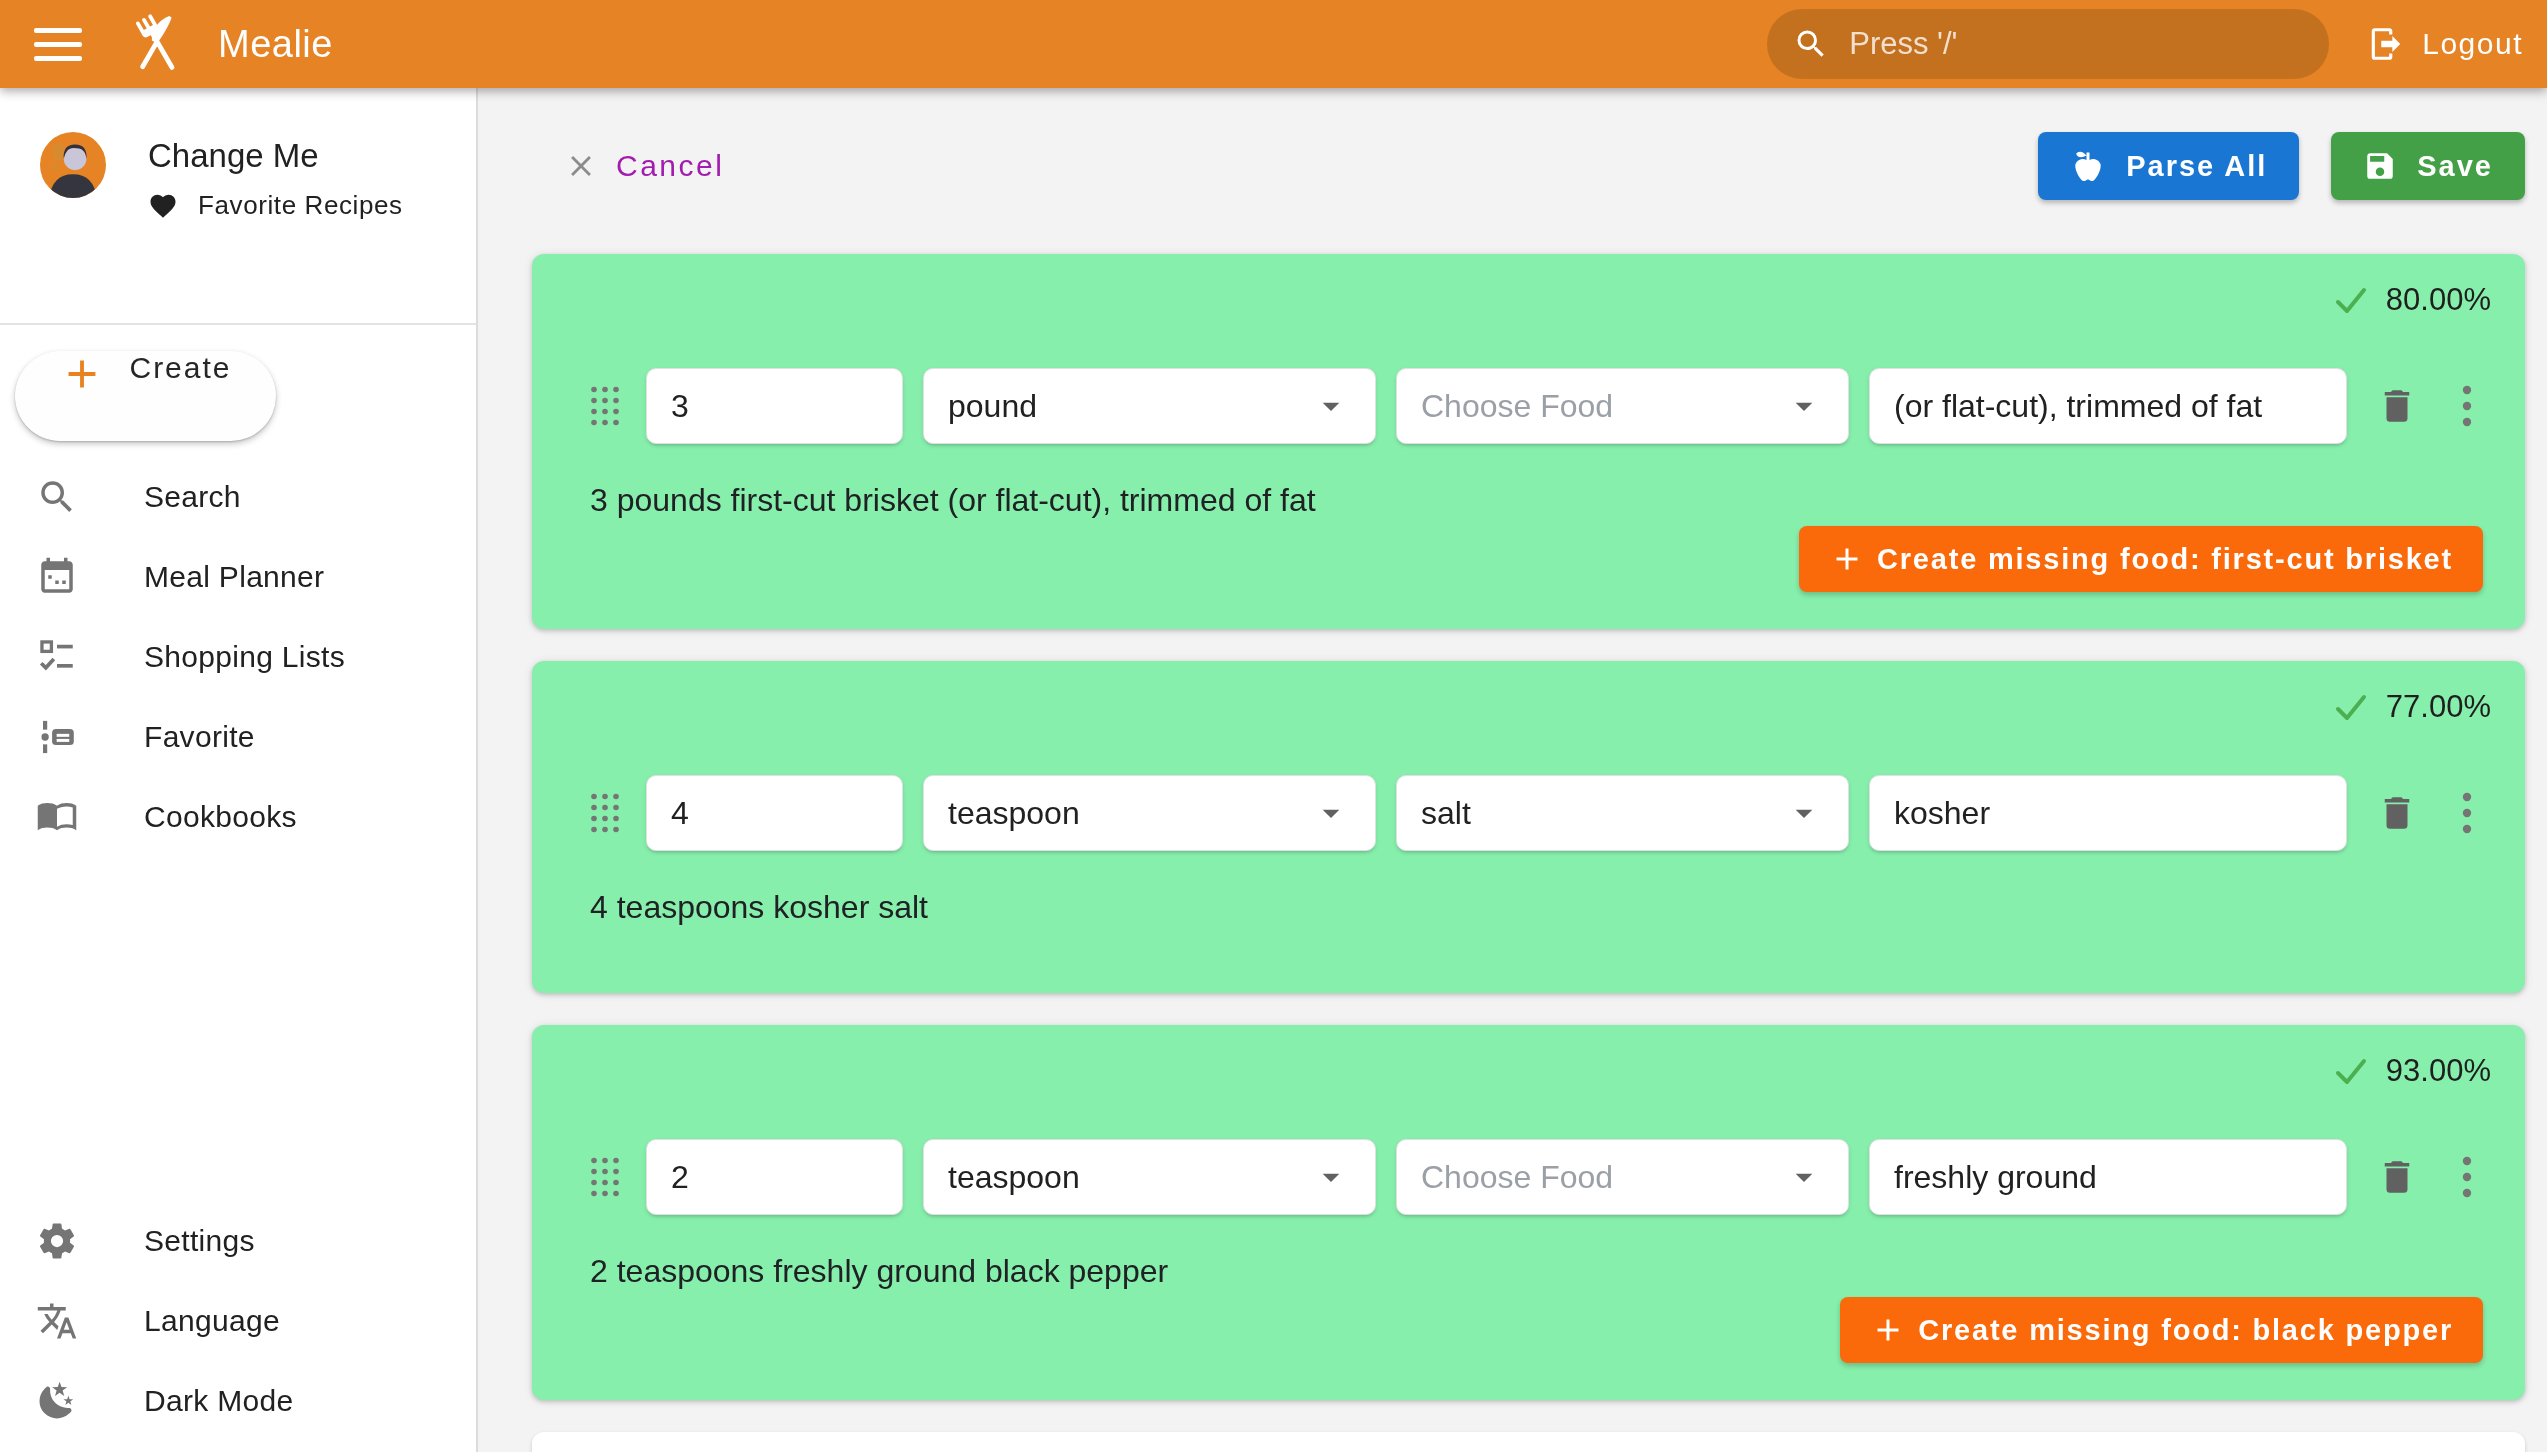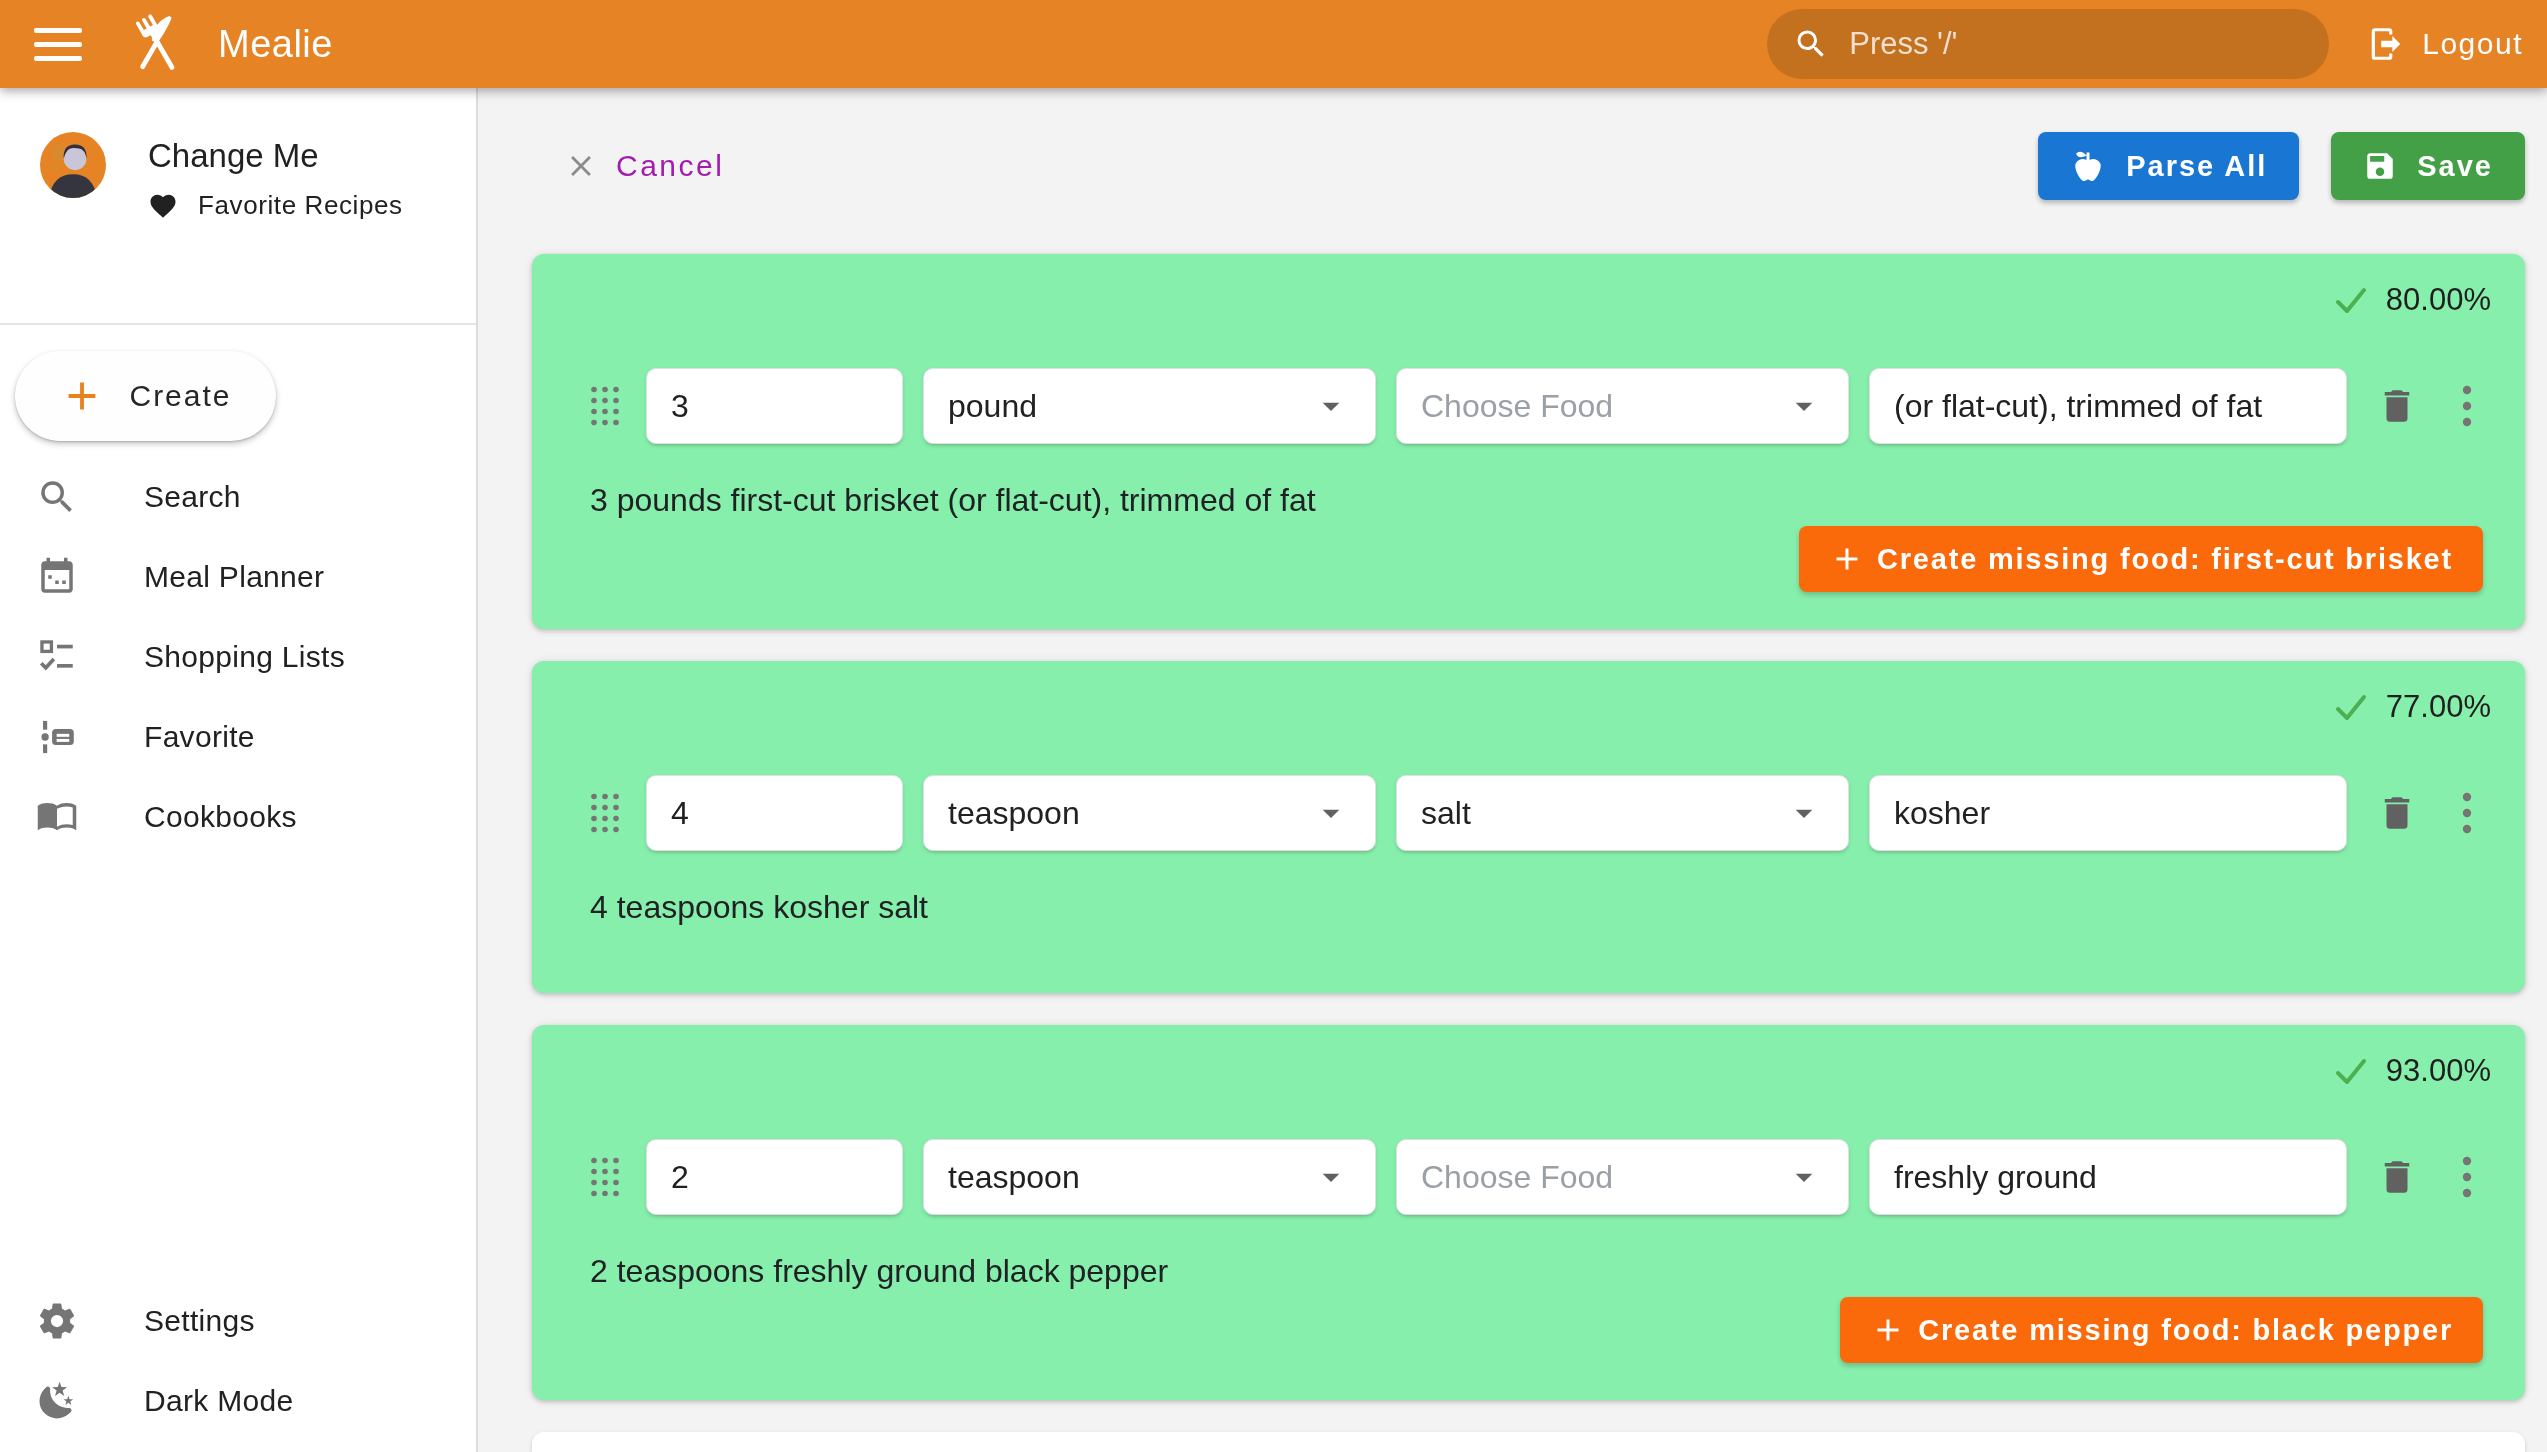--- a/index.html
+++ b/index.html
@@ -30,21 +30,21 @@
            display:flex;flex-direction:column;box-sizing:border-box;}
   .user-section{padding:44px 0 0 40px;height:237px;box-sizing:border-box;border-bottom:2px solid #e4e4e4;
                 display:flex;align-items:flex-start;}
   .avatar{width:66px;height:66px;border-radius:50%;overflow:hidden;flex:0 0 66px;cursor:pointer;}
   .user-info{margin-left:42px;padding-top:2px;}
   .user-name{font-size:33px;color:#212121;line-height:44px;}
   .favorites{margin-top:12px;display:flex;align-items:center;gap:20px;cursor:pointer;}
   .favorites span{font-size:26px;font-weight:500;letter-spacing:0.6px;color:#212121;}
   .create-btn{margin:26px 0 0 15px;width:261px;height:90px;border-radius:45px;background:#fefefe;
               box-shadow:0 3px 6px rgba(0,0,0,0.22),0 1px 2px rgba(0,0,0,0.18);
-              display:flex;align-items:center;justify-content:center;gap:24px;
+              display:flex;align-items:flex-start;justify-content:center;gap:24px;
               font-size:30px;font-weight:500;letter-spacing:2px;color:#262626;cursor:pointer;}
   .nav{margin-top:16px;}
   .nav-item{height:80px;display:flex;align-items:center;padding-left:36px;cursor:pointer;}
   .nav-icon{width:42px;height:42px;flex:0 0 42px;display:flex;align-items:center;justify-content:center;}
   .nav-label{margin-left:66px;font-size:30px;color:#212121;letter-spacing:0.3px;}
   .nav-chevron{margin-left:auto;margin-right:42px;width:40px;height:40px;}
   .sidebar-spacer{flex:1;}
   .nav-footer{margin-bottom:12px;}
 
   
@@ -233,20 +233,28 @@
           <span class="nav-icon">
             <svg viewBox="0 0 24 24" width="42" height="42" fill="#757575">
                 <path d="M12,15.5A3.5,3.5 0 0,1 8.5,12A3.5,3.5 0 0,1 12,8.5A3.5,3.5 0 0,1 15.5,12A3.5,3.5 0 0,1 12,15.5M19.43,12.97C19.47,12.65 19.5,12.33 19.5,12C19.5,11.67 19.47,11.34 19.43,11L21.54,9.37C21.73,9.22 21.78,8.95 21.66,8.73L19.66,5.27C19.54,5.05 19.27,4.96 19.05,5.05L16.56,6.05C16.04,5.66 15.5,5.32 14.87,5.07L14.5,2.42C14.46,2.18 14.25,2 14,2H10C9.75,2 9.54,2.18 9.5,2.42L9.13,5.07C8.5,5.32 7.96,5.66 7.44,6.05L4.95,5.05C4.73,4.96 4.46,5.05 4.34,5.27L2.34,8.73C2.21,8.95 2.27,9.22 2.46,9.37L4.57,11C4.53,11.34 4.5,11.67 4.5,12C4.5,12.33 4.53,12.65 4.57,12.97L2.46,14.63C2.27,14.78 2.21,15.05 2.34,15.27L4.34,18.73C4.46,18.95 4.73,19.03 4.95,18.95L7.44,17.94C7.96,18.34 8.5,18.68 9.13,18.93L9.5,21.58C9.54,21.82 9.75,22 10,22H14C14.25,22 14.46,21.82 14.5,21.58L14.87,18.93C15.5,18.67 16.04,18.34 16.56,17.94L19.05,18.95C19.27,19.03 19.54,18.95 19.66,18.73L21.66,15.27C21.78,15.05 21.73,14.78 21.54,14.63L19.43,12.97Z"></path>
               </svg>
           </span>
           <span class="nav-label">Settings</span>
         </div>
         <div class="nav-item">
           <span class="nav-icon">
             <svg viewBox="0 0 24 24" width="42" height="42" fill="#757575">
+                <path d="M12.87,15.07L10.33,12.56L10.36,12.53C12.1,10.59 13.34,8.36 14.07,6H17V4H10V2H8V4H1V6H12.17C11.5,7.92 10.44,9.75 9,11.35C8.07,10.32 7.3,9.19 6.69,8H4.69C5.42,9.63 6.42,11.17 7.67,12.56L2.58,17.58L4,19L9,14L12.11,17.11L12.87,15.07M18.5,10H16.5L12,22H14L15.12,19H19.87L21,22H23L18.5,10M15.88,17L17.5,12.67L19.12,17H15.88Z"></path>
+              </svg>
+          </span>
+          <span class="nav-label">Language</span>
+        </div>
+        <div class="nav-item">
+          <span class="nav-icon">
+            <svg viewBox="0 0 24 24" width="42" height="42" fill="#757575">
                 <path d="M17.75,4.09L15.22,6.03L16.13,9.09L13.5,7.28L10.87,9.09L11.78,6.03L9.25,4.09L12.44,4L13.5,1L14.56,4L17.75,4.09M21.25,11L19.61,12.25L20.2,14.23L18.5,13.06L16.8,14.23L17.39,12.25L15.75,11L17.81,10.95L18.5,9L19.19,10.95L21.25,11M18.97,15.95C19.8,15.87 20.69,17.05 20.16,17.8C19.84,18.25 19.5,18.67 19.08,19.07C15.17,23 8.84,23 4.94,19.07C1.03,15.17 1.03,8.83 4.94,4.93C5.34,4.53 5.76,4.17 6.21,3.85C6.96,3.32 8.14,4.21 8.06,5.04C7.79,7.9 8.75,10.87 10.95,13.06C13.14,15.26 16.1,16.22 18.97,15.95Z"></path>
               </svg>
           </span>
           <span class="nav-label">Dark Mode</span>
         </div>
       </div>
     </div>
 
     <div class="main">
       <div class="scroll-remnant"></div>

